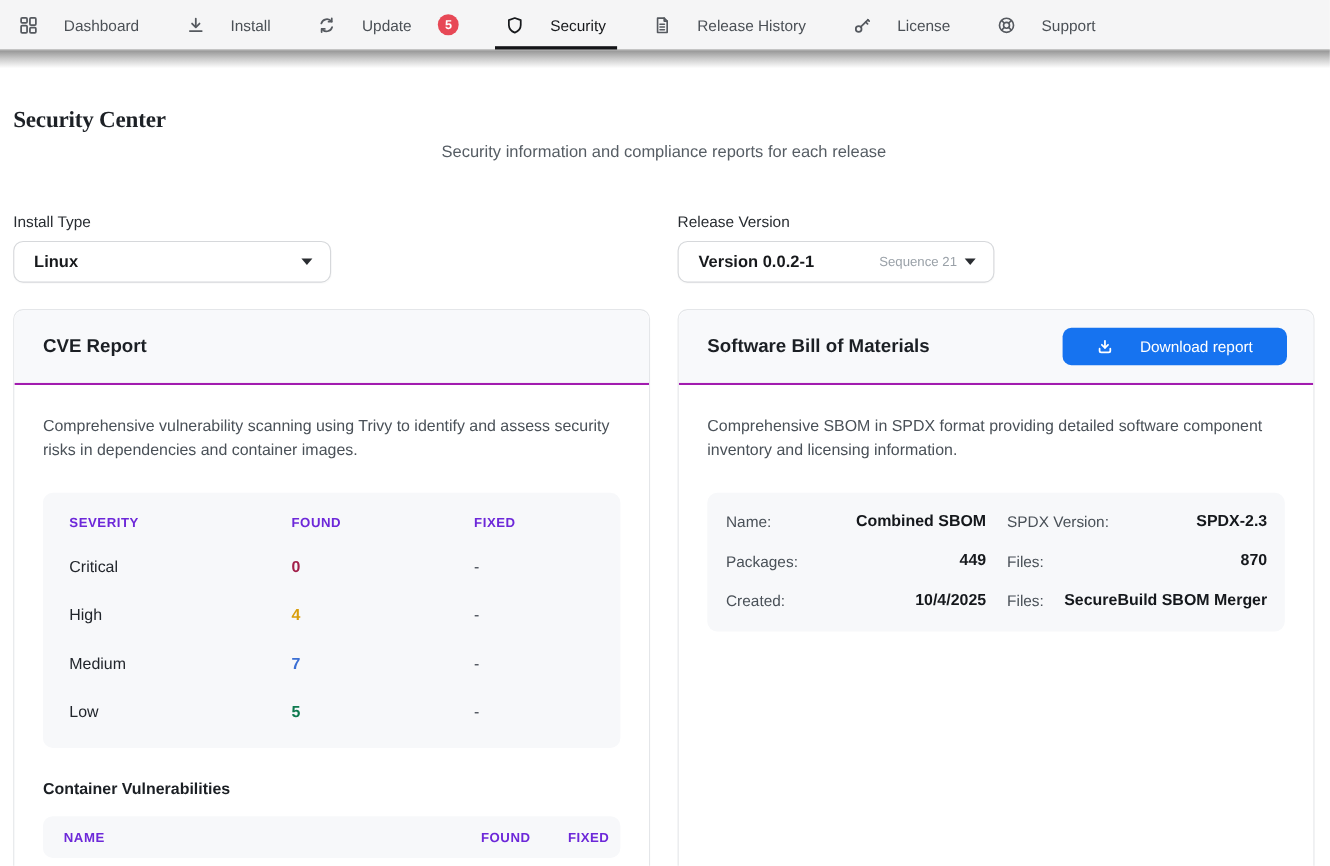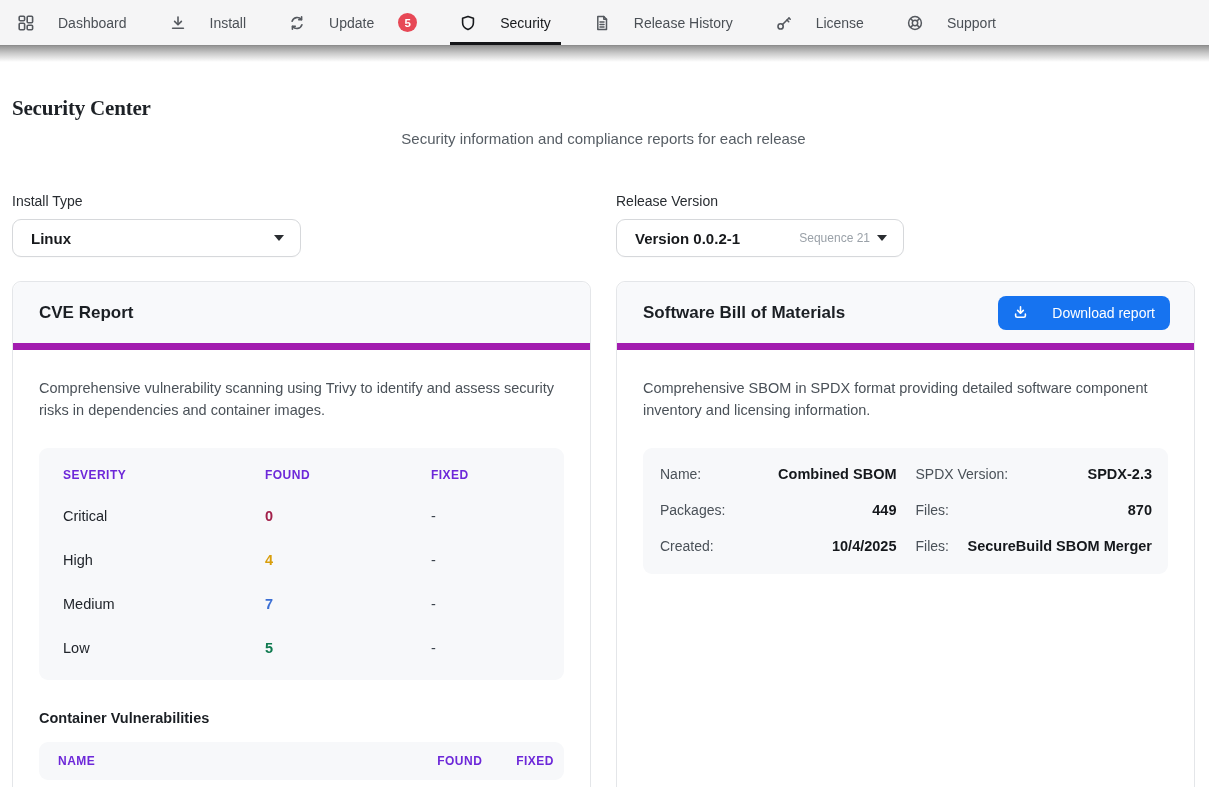--- a/index.html
+++ b/index.html
@@ -37,29 +37,29 @@
   .select .sel-value { font-size:15px; font-weight:700; color:#17191c; flex:1; }
   .select .sel-meta { font-size:12px; color:#9aa1a8; margin-right:7px; }
   .caret { width:0; height:0; border-left:5px solid transparent;
            border-right:5px solid transparent; border-top:6px solid #2a2d31; }
 
   
   .cards { margin-top:24px; display:grid; grid-template-columns:1fr 1fr; gap:25px;
            align-items:start; }
   .card { border:1px solid #e4e6e9; border-radius:9px; background:#fff; height:520px;
           overflow:hidden; }
-  .card-head { height:68px; background:#f8f9fb; border-bottom:7px solid #a21caf;
+  .card-head { height:68px; background:#f8f9fb; border-bottom:2px solid #a21caf;
                display:flex; align-items:center; justify-content:space-between;
                padding:0 24px 0 26px; border-radius:9px 9px 0 0; }
   .card-title { font-size:17px; font-weight:700; color:#1b1f24; }
   .card-body { padding:28px 26px 0; }
   .desc { font-size:14.5px; line-height:1.5; color:#4a5158; }
 
   .btn-primary { display:flex; align-items:center; gap:24px; background:#1673f0;
-                 color:#fff; border:none; border-radius:8px; padding:9px 15px;
+                 color:#fff; border:none; border-radius:8px; padding:9px 31px;
                  font-size:14px; font-family:inherit; font-weight:500; cursor:pointer; }
   .btn-primary svg { stroke:#fff; }
 
   
   .sev-panel { margin-top:26px; background:#f7f8fa; border-radius:9px;
                padding:8px 24px 10px; }
   .sev-header { display:grid; grid-template-columns:202px 166px 1fr; height:38px;
                 align-items:center; }
   .col-label { font-size:12px; font-weight:700; color:#6d28d9; letter-spacing:0.04em; }
   .sev-row { display:grid; grid-template-columns:202px 166px 1fr; height:44px;

